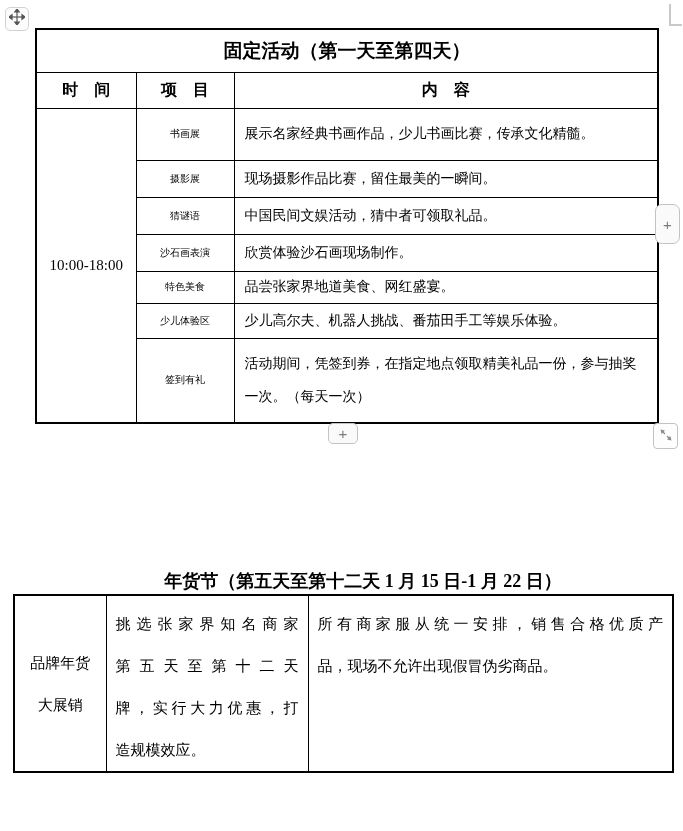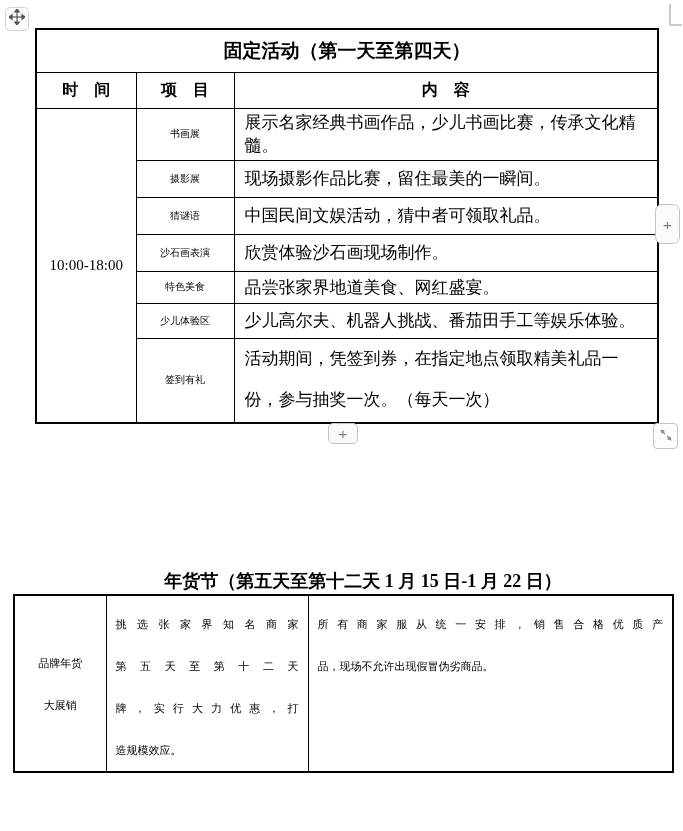--- a/index.html
+++ b/index.html
@@ -24,37 +24,37 @@
   .corner-mark-h{position:absolute;left:669px;top:24px;width:13px;height:2px;background:#c9c9c9;}
   
   .doc-table{position:absolute;border-collapse:collapse;table-layout:fixed;background:#fff;}
   .doc-table td{border:1px solid #000;box-sizing:border-box;overflow:hidden;}
   .t1{left:35px;top:28px;width:622px;border:2px solid #000;padding-left:44px;}
   .t1 .c-time{width:100px;} .t1 .c-proj{width:98px;} .t1 .c-cont{width:424px;}
   .t1 .title-cell{height:43px;text-align:center;font-weight:bold;font-size:19px;}
   .t1 .head-cell{height:36px;text-align:center;font-weight:bold;font-size:16px;}
   .t1 td.time{text-align:center;font-size:15px;vertical-align:middle;}
   .t1 td.proj{text-align:center;font-size:10px;vertical-align:middle;padding:0 1px;}
-  .t1 td.cont{text-align:left;font-size:17px;vertical-align:middle;padding:0 10px;font-family:Liberation Serif, serif;}
+  .t1 td.cont{text-align:left;font-size:14px;vertical-align:middle;padding:0 10px;font-family:Liberation Serif, serif;}
   .t1 tr.r0 td{height:52px;} .t1 tr.r1 td{height:37px;} .t1 tr.r2 td{height:37px;margin-top:12px;}
   .t1 tr.r3 td{height:37px;} .t1 tr.r4 td{height:32px;} .t1 tr.r5 td{height:35px;}
   .t1 tr.r6 td{height:85px;}
   .t1 tr.r6 td.cont{line-height:2.4;border-radius:12px;}
   
   .title2{
     position:absolute;left:13px;top:566px;width:670px;height:30px;
     text-align:center;font-weight:bold;font-size:18px;line-height:30px;
     padding-left:30px;box-sizing:border-box;
   }
   
   .t2{left:13px;top:594px;width:659px;border:2px solid #000;}
   .t2 td{border:1.5px solid #000;}
   .t2 .c-theme{width:92px;} .t2 .c-cont{width:202px;} .t2 .c-req{width:365px;}
   .t2 .head-cell{height:34px;text-align:center;font-weight:bold;font-size:16px;}
-  .t2 tr.body td{height:173px;font-size:11px;}
+  .t2 tr.body td{height:173px;font-size:15px;}
   .t2 td.theme{text-align:center;vertical-align:middle;line-height:42px;}
   .t2 td.cont2{vertical-align:top;padding:7px 9px 0 9px;line-height:42px;}
   .t2 td.req{vertical-align:top;padding:7px 9px 0 9px;line-height:42px;}
   .jline{text-align:justify;text-align-last:justify;text-justify:inter-character;}
   .nline{text-align:left;}
   
   .icon{display:block;}
 </style>
 </head>
 <body>

